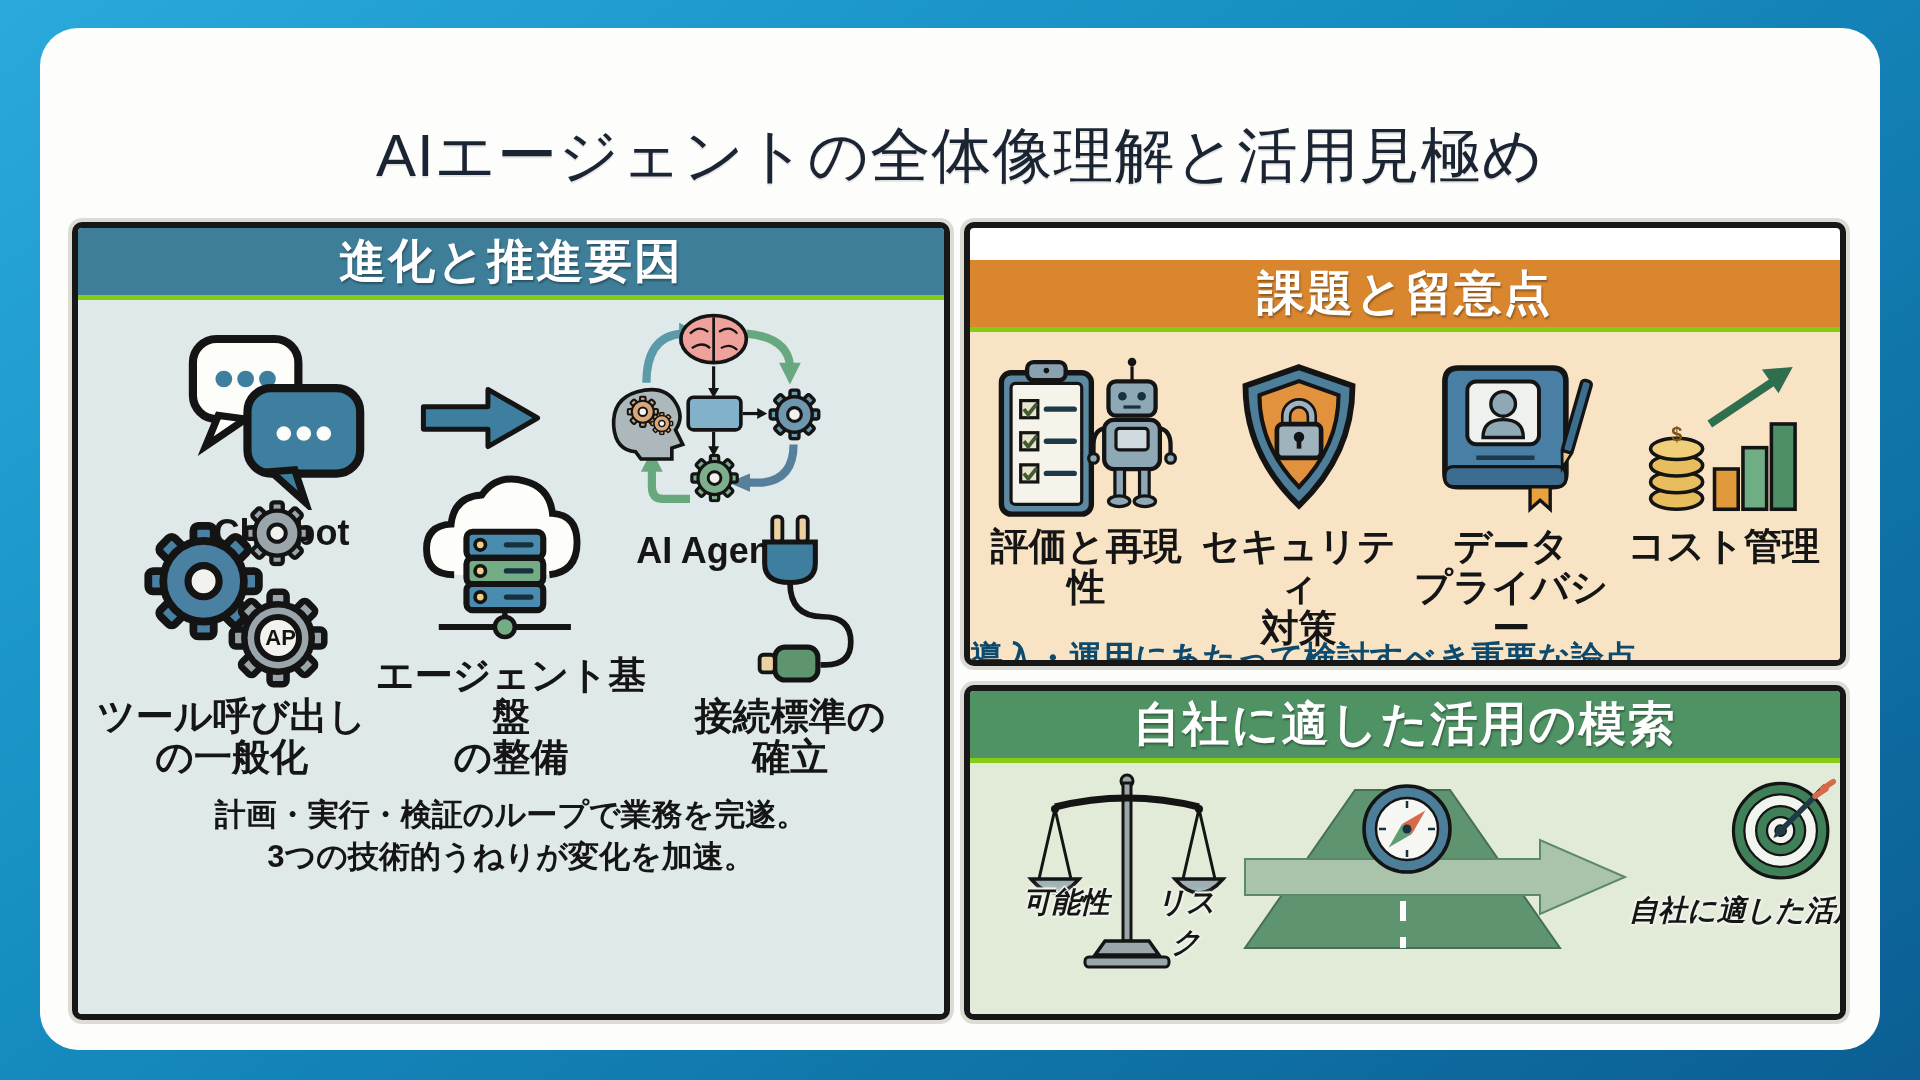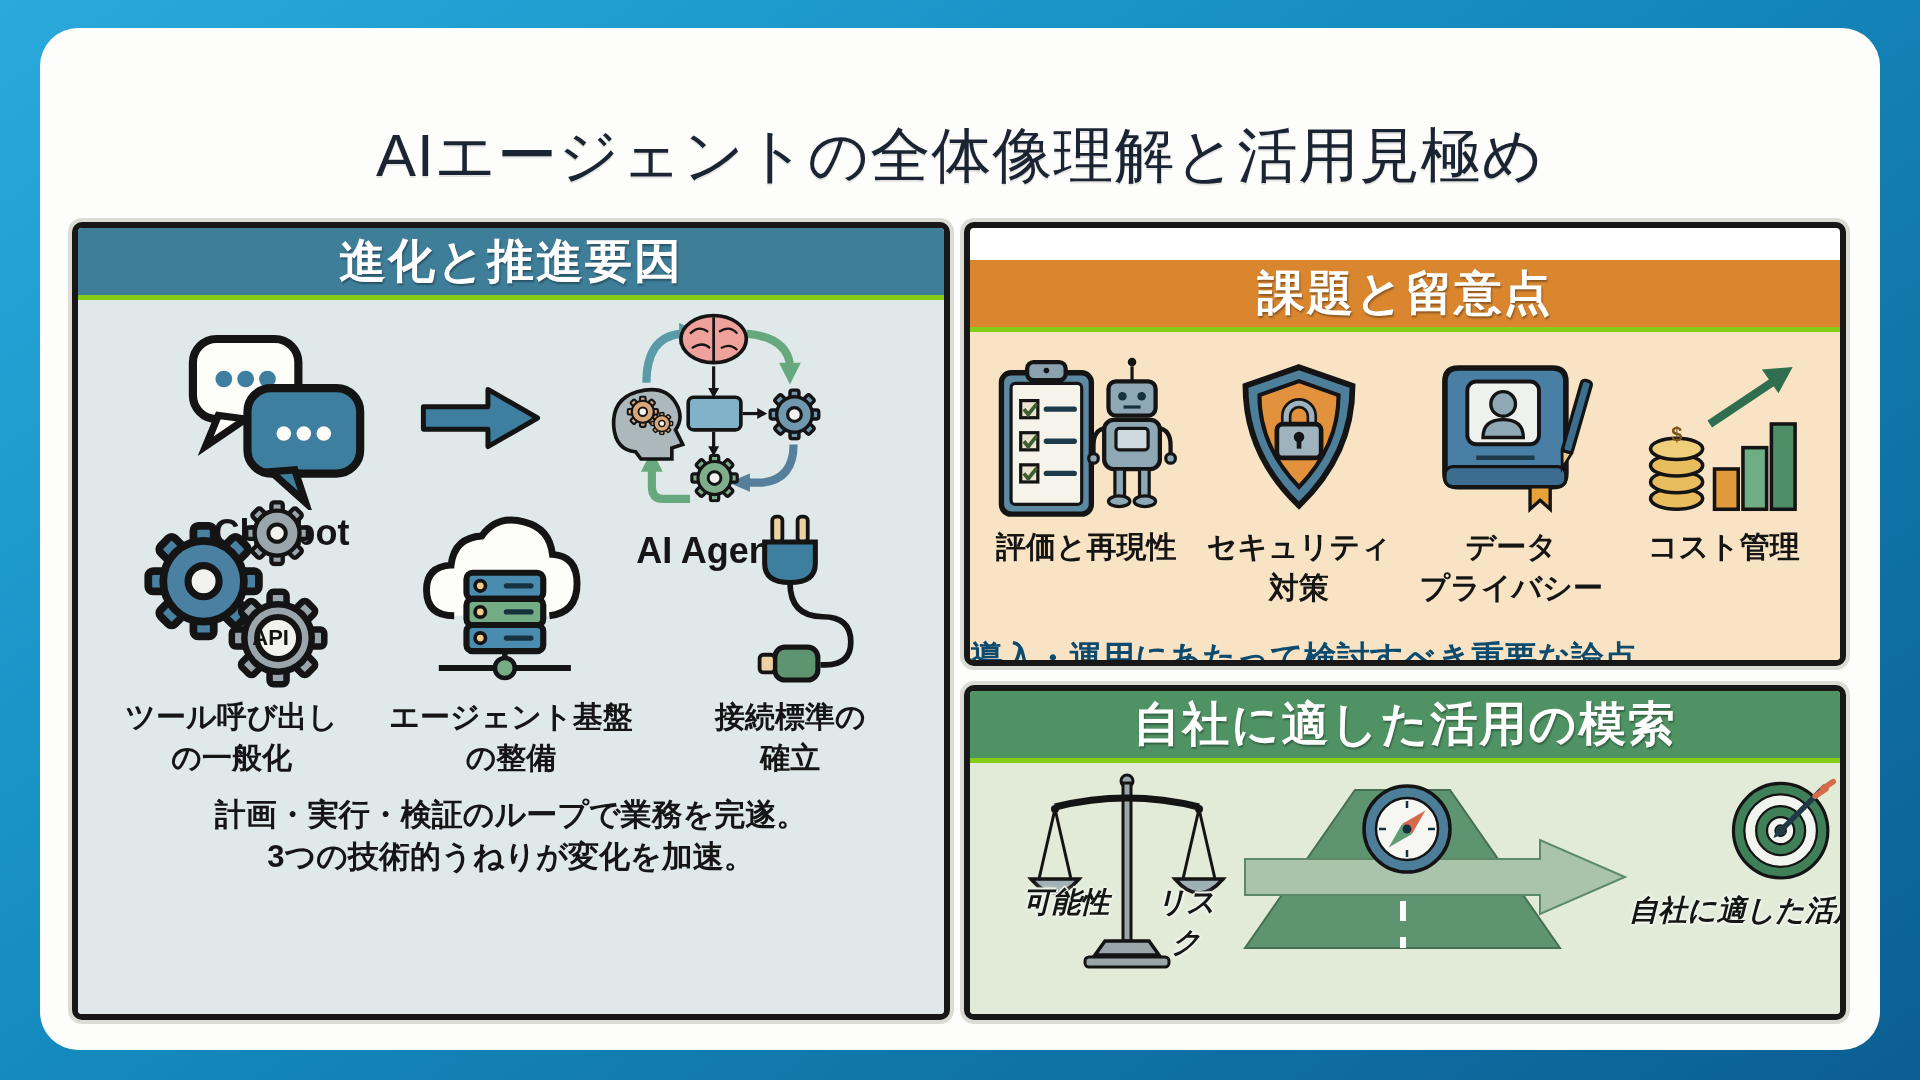--- a/index.html
+++ b/index.html
@@ -34,21 +34,21 @@
 
   
   .evo-flow { display:flex; align-items:center; justify-content:center; gap:36px; height:272px; padding-top:10px; }
   .evo-item { display:flex; flex-direction:column; align-items:center; }
   .evo-item .lbl { font-size:36px; font-weight:bold; color:#151515; margin-top:2px; }
   .arrow-svg { margin-bottom:46px; }
   .evo-drivers { display:flex; justify-content:space-around; align-items:flex-end; padding:6px 14px 0 14px; height:206px; }
   .driver { display:flex; flex-direction:column; align-items:center; width:272px; }
   .driver-icon { position:relative; }
   .driver-labels { text-align:center; margin-top:4px; }
-  .jp2 { font-size:30px; font-weight:bold; color:#151515; line-height:41px; text-align:center; }
+  .jp2 { font-size:38px; font-weight:bold; color:#151515; line-height:41px; text-align:center; }
   .evo-summary { margin-top:16px; text-align:center; }
   .evo-summary div { font-size:31px; font-weight:bold; color:#151515; line-height:42px; }
   .api-badge {
     position:absolute; transform:translate(-50%,-50%);
     font-size:22px; font-weight:bold; color:#141414; letter-spacing:0px;
   }
   .coin-symbol {
     position:absolute; transform:translate(-50%,-55%);
     font-size:20px; font-weight:bold; color:#7c5215;
   }
@@ -170,21 +170,21 @@
     </div>
 
     <div class="evo-drivers">
       <div class="driver">
         <div class="driver-icon">
           <svg width="196" height="196" viewBox="0 0 200 200">
             <use href="#gear8" x="10" y="30" width="122" height="122" color="#4a80a1"></use>
             <use href="#gear8" x="112" y="8" width="68" height="68" color="#9aa6ab"></use>
             <use href="#gear8w" x="96" y="98" width="102" height="102" color="#9aa6ab"></use>
           </svg>
-          <span class="api-badge" style="left:137px;top:146px;">API</span>
+          <span class="api-badge" style="left:150px;top:146px;">API</span>
         </div>
         <div class="driver-labels">
           <div class="jp2">ツール呼び出し</div>
           <div class="jp2">の一般化</div>
         </div>
       </div>
 
       <div class="driver">
         <div class="driver-icon">
           <svg width="200" height="192" viewBox="0 0 130 125">

